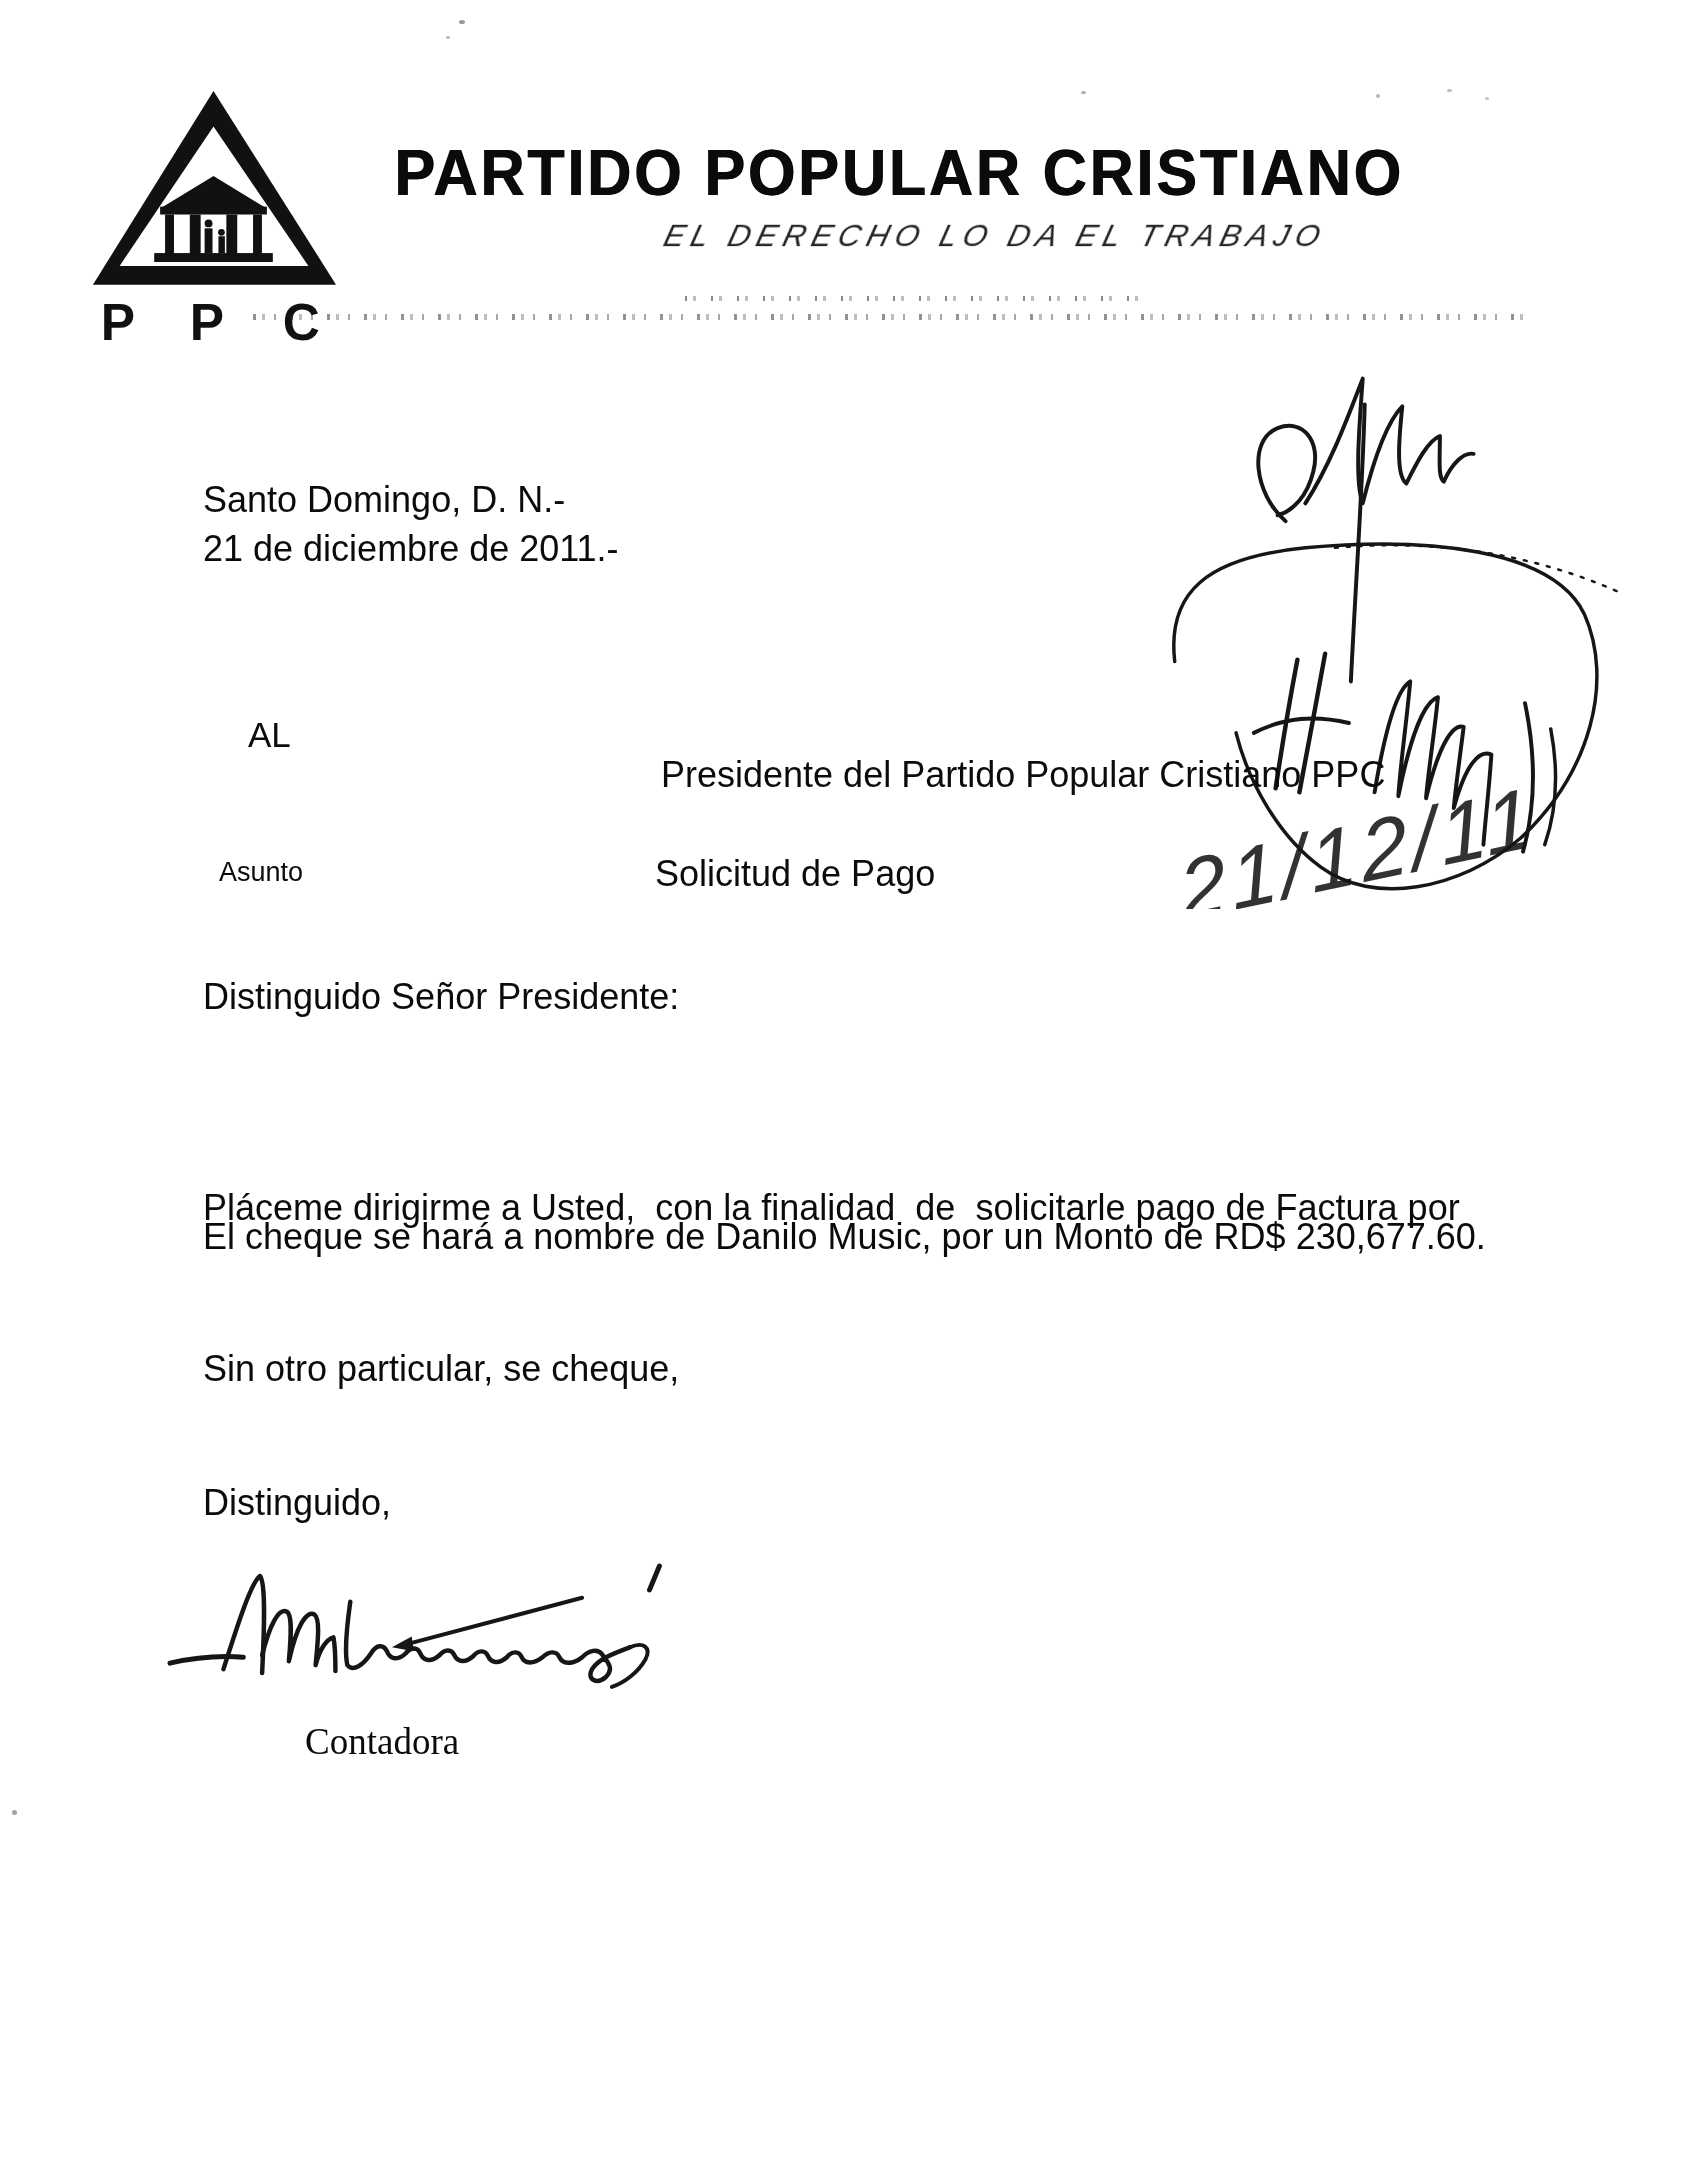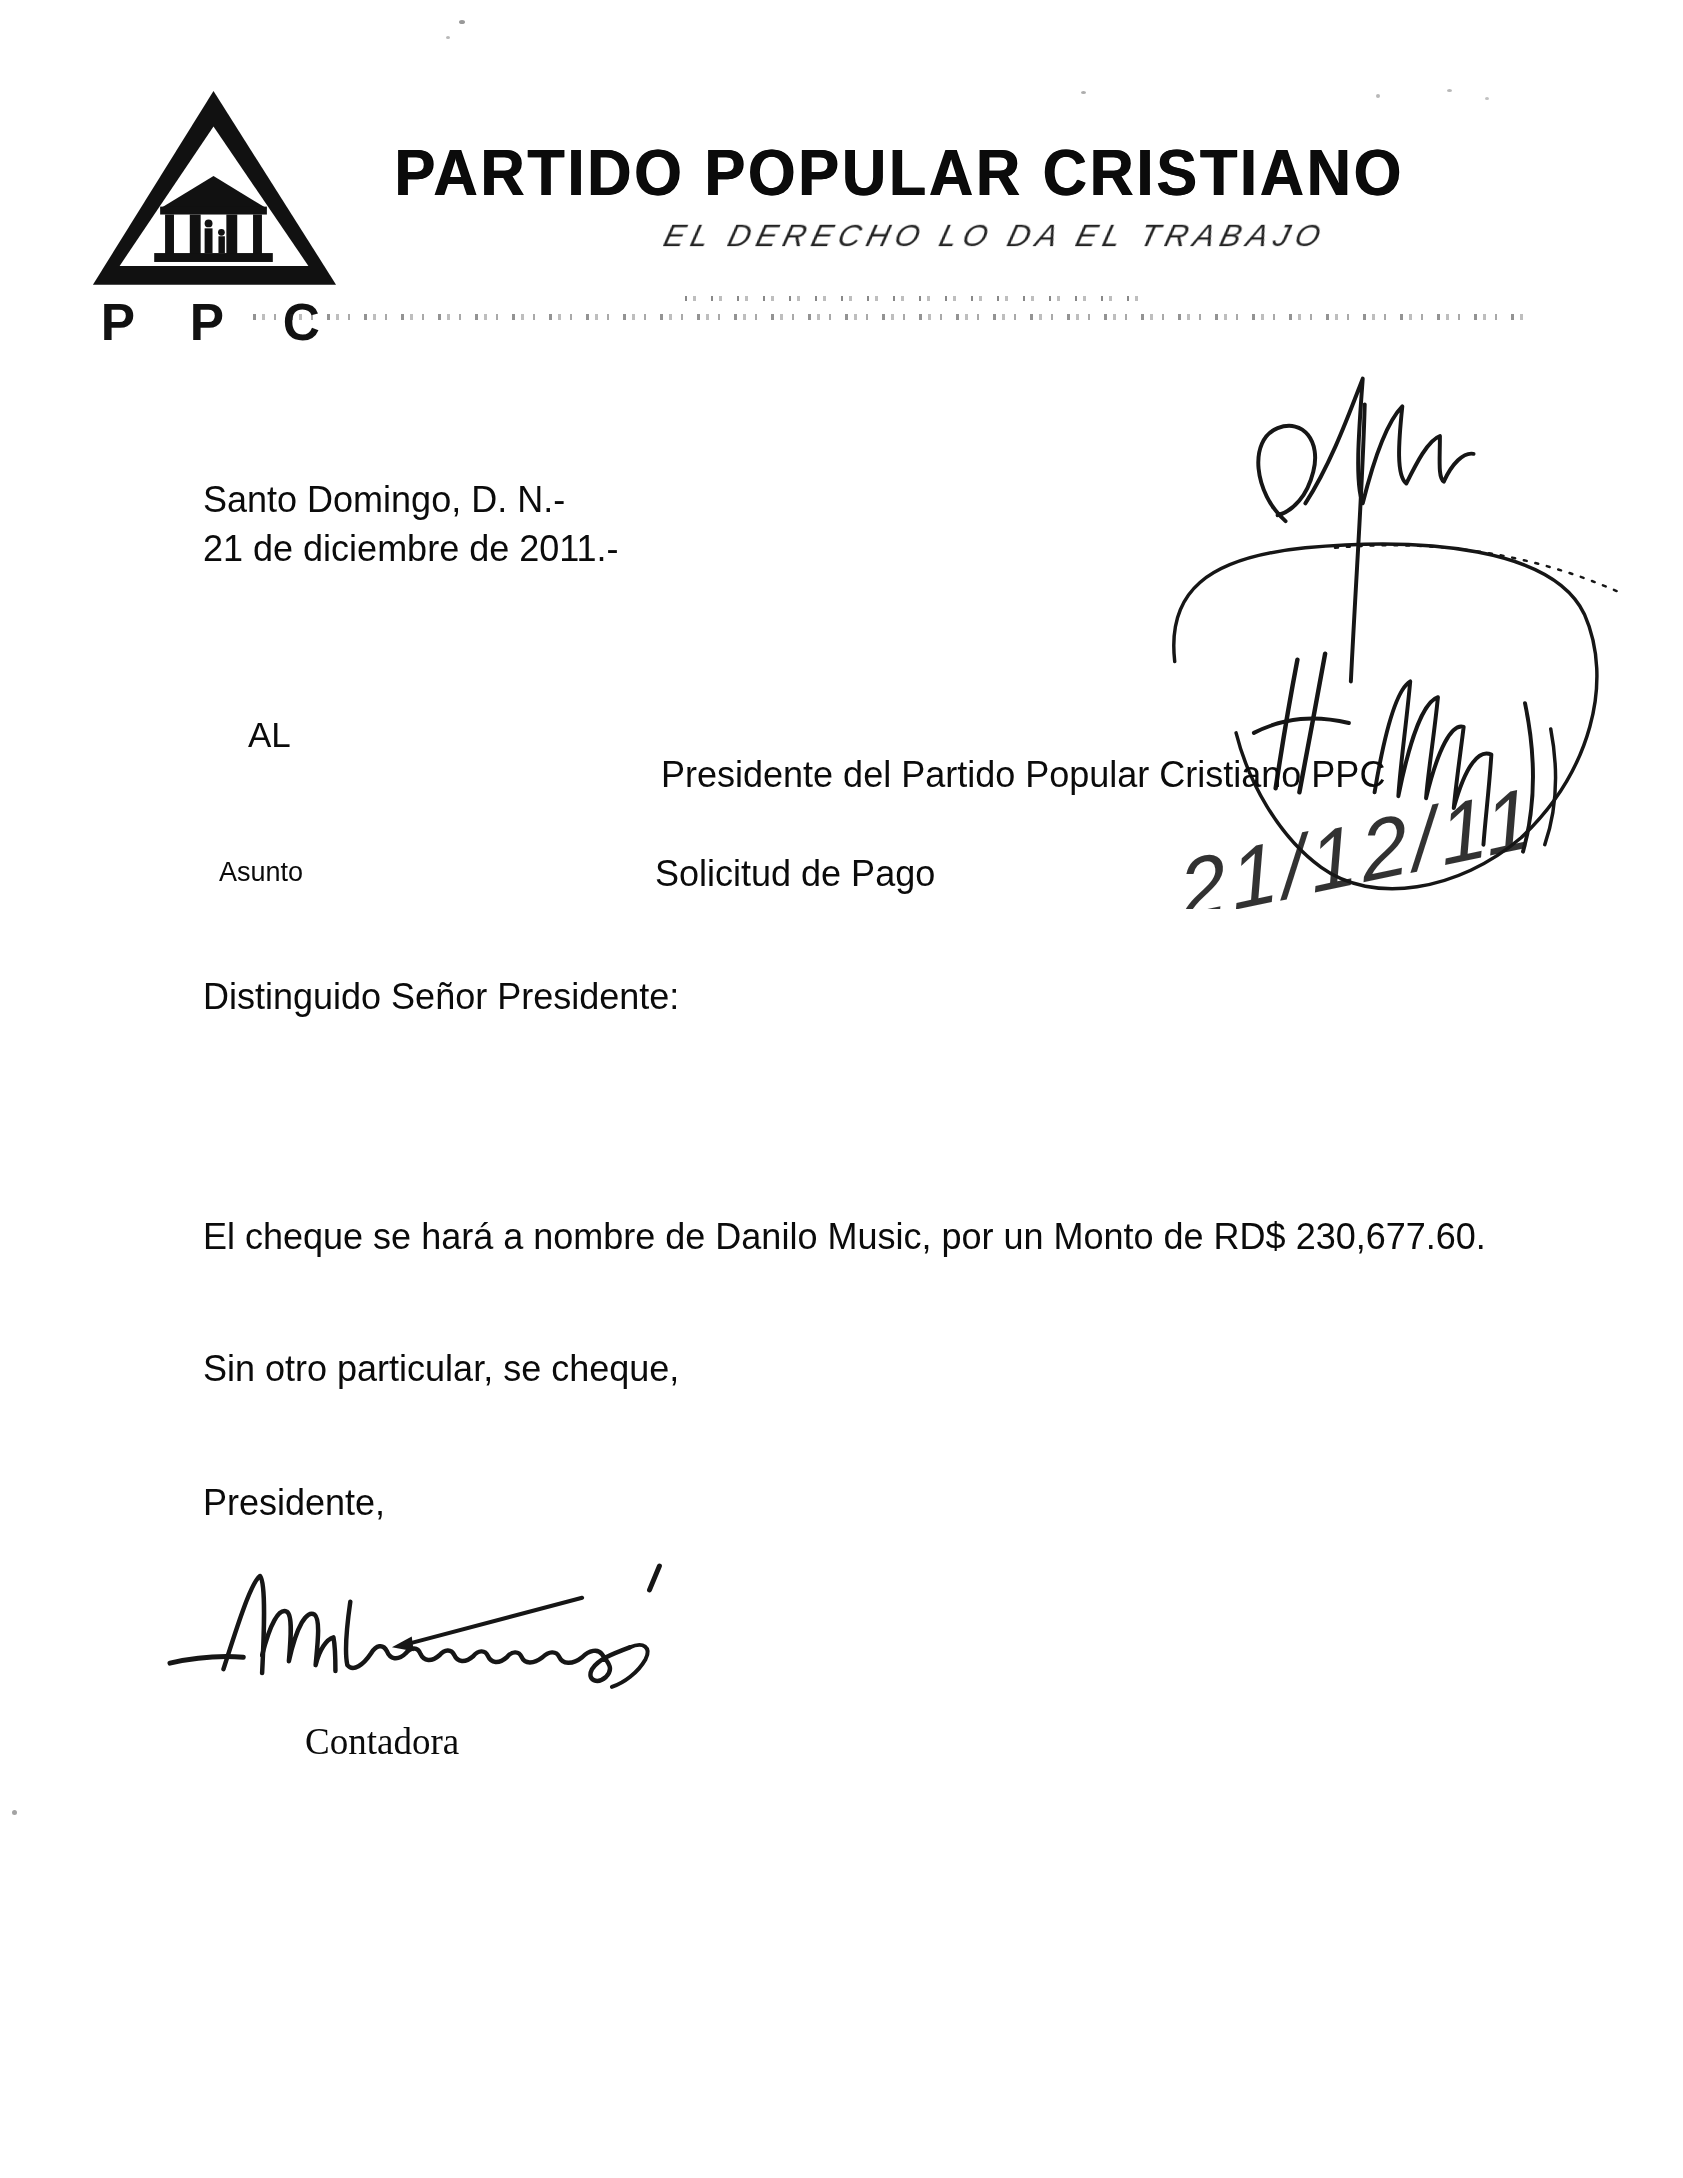--- a/index.html
+++ b/index.html
@@ -129,26 +129,27 @@
 
   <div class="abs to-label">AL</div>
   <div class="abs to-value2">Presidente del Partido Popular Cristiano PPC</div>
 
   <div class="abs subject-label">Asunto</div>
   <div class="abs subject-value">Solicitud de Pago</div>
 
   <div class="abs salutation">Distinguido Señor Presidente:</div>
 
   <div class="abs para1">
+    <div>Pláceme dirigirme a Usted,  con la finalidad  de  solicitarle pago de Factura por</div>
   </div>
 
   <div class="abs para2"><span>El cheque se hará a nombre de </span><b>Danilo Music,</b><span> por un Monto de </span><b>RD$ 230,677.60.</b></div>
 
   <div class="abs closing1">Sin otro particular, se cheque,</div>
-  <div class="abs closing2">Presidente,</div>
+  <div class="abs closing2">Distinguido,</div>
 
   <div class="abs signature">
     <svg width="540" height="149" viewBox="0 0 545 150">
       <path d="M 4 112 C 30 106 52 104 78 106" stroke-width="5"></path>
       <path d="M 58 118 C 72 74 86 30 95 24 C 101 32 99 82 97 122" stroke-width="4.5"></path>
       <path d="M 97 104 C 105 72 114 56 122 60 C 128 64 126 88 124 110 C 132 74 142 58 150 63 C 156 68 153 92 151 114 C 155 98 162 88 169 86 C 171 96 171 108 171 120" stroke-width="4.5"></path>
       <path d="M 186 50 C 182 78 180 100 183 114 C 189 121 199 114 207 102 C 212 94 219 92 223 100 C 226 108 234 110 242 102 C 247 96 254 95 257 103 C 260 110 268 111 276 104 C 281 98 288 97 291 104 C 294 111 302 112 310 105 C 315 99 322 98 325 105 C 328 112 336 113 344 106 C 349 100 356 99 359 106 C 362 113 371 113 380 106 C 386 100 394 99 397 106 C 400 113 410 114 420 106 C 427 99 436 97 440 103 C 447 112 452 118 444 126 C 436 133 424 130 430 118 C 436 108 452 102 468 96" stroke-width="4.5"></path>
       <path d="M 468 96 C 482 90 490 96 484 108 C 476 122 462 132 450 136" stroke-width="4"></path>
       <path d="M 246 92 L 420 46" stroke-width="4"></path>
       <polygon points="248,85 228,96 250,100" fill="#161616" stroke="none"></polygon>

